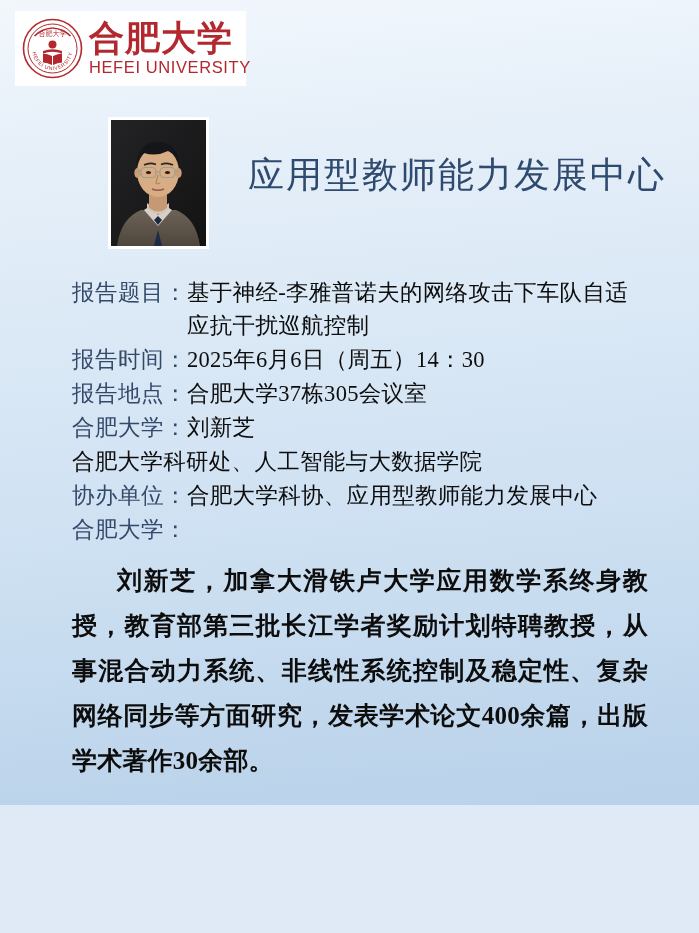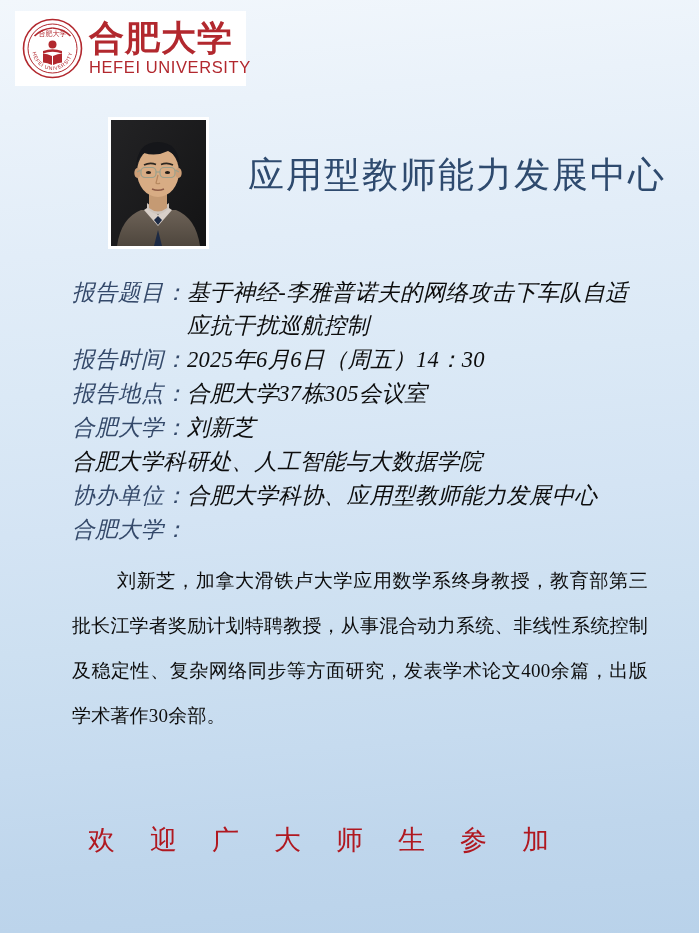--- a/index.html
+++ b/index.html
@@ -9,21 +9,21 @@
   body {
     width: 699px;
     height: 933px;
     font-family: "Liberation Serif", "DejaVu Serif", serif;
     background: #dfeaf6;
   }
 
   .poster {
     position: relative;
     width: 699px;
-    height: 933px;
+    height: 805px;
     overflow: hidden;
     background: linear-gradient(175deg,
         #f2f7fc 0%,
         #eaf2fa 12%,
         #e2edf8 26%,
         #dbe9f6 40%,
         #d4e4f4 54%,
         #cde0f1 66%,
         #c6dbef 78%,
         #bfd6ec 88%,
@@ -110,21 +110,20 @@
 
   
   .info {
     position: absolute;
     left: 72px;
     top: 276px;
     width: 580px;
     font-size: 22.5px;
     line-height: 33px;
     color: #111111;
-    font-style: italic;
   }
   .info-row {
     display: flex;
     align-items: flex-start;
     margin-bottom: 1px;
   }
   .info-label {
     color: #34496a;
     flex: 0 0 auto;
     white-space: nowrap;
@@ -140,27 +139,28 @@
     letter-spacing: 0.5px;
     margin-top: 1px;
   }
 
   
   .bio {
     position: absolute;
     left: 72px;
     top: 558px;
     width: 576px;
-    font-size: 19px;
+    font-size: 25px;
     line-height: 45px;
     color: #0d0d0d;
     text-indent: 45px;
     text-align: justify;
     text-justify: inter-character;
     letter-spacing: 0.2px;
+    font-weight: bold;
   }
 
   
   .footer {
     position: absolute;
     left: 88px;
     top: 822px;
     width: 530px;
     color: #b01820;
     font-size: 27px;

